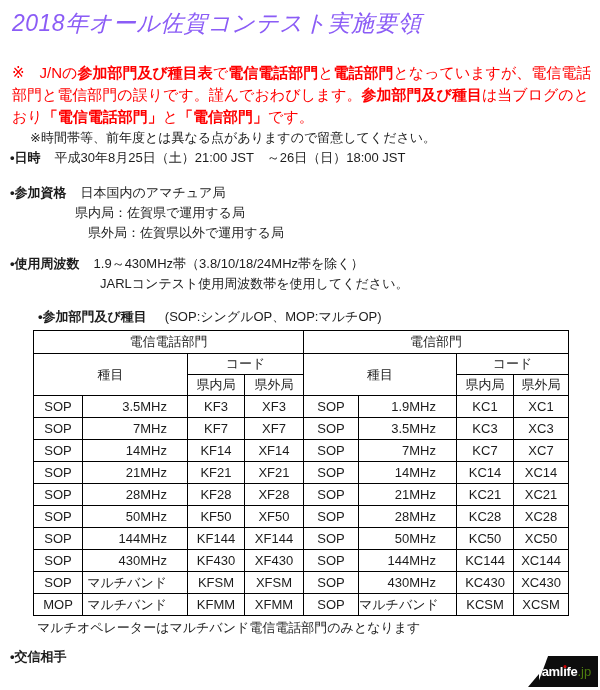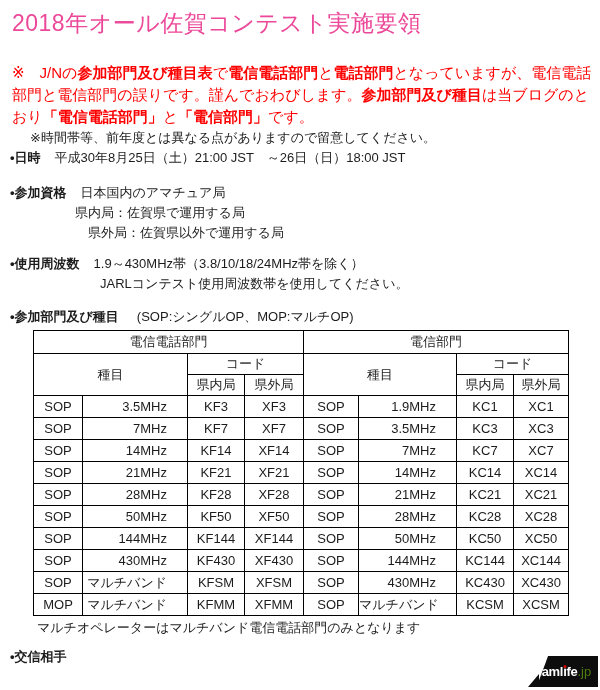--- a/index.html
+++ b/index.html
@@ -7,40 +7,40 @@
     width: 600px; height: 690px; overflow: hidden;
     background: #ffffff; color: #1c1c1c;
     font-family: "Liberation Sans", "DejaVu Sans", sans-serif;
     position: relative;
   }
   .wrap { padding: 0 10px; }
 
   .page-title {
     margin: 8px 0 0 2px;
     font-size: 23px; line-height: 30px; font-weight: 400;
-    color: #ec4899; letter-spacing: 0.5px;
+    color: #8b5cf6; letter-spacing: 0.5px; font-style: italic;
   }
 
   .notice {
     margin: 24px 0 0 2px; width: 580px;
     color: #ff0000; font-size: 15px; line-height: 22px;
   }
   .notice .b { font-weight: 700; }
 
   .line { font-size: 13px; line-height: 20px; white-space: nowrap; }
   .heading { margin-top: 13px; font-weight: 700; }
   .sub-note { padding-left: 20px; }
   .label { font-weight: 700; margin-right: 14px; }
   .gap-lg { margin-right: 18px; }
   .indent-a { padding-left: 65px; }
   .indent-b { padding-left: 78px; }
   .indent-c { padding-left: 90px; }
   .mt-block { margin-top: 15px; }
   .mt-freq { margin-top: 11px; }
-  .mt-cat { margin-top: 13px; }
+  .mt-cat { margin-top: 13px; margin-left: 28px; }
 
   table.codes {
     margin: 3px 0 0 23px;
     border-collapse: collapse; table-layout: fixed;
     width: 535px;
     font-size: 13px;
   }
   table.codes td {
     border: 1px solid #000;
     text-align: center; vertical-align: middle;

